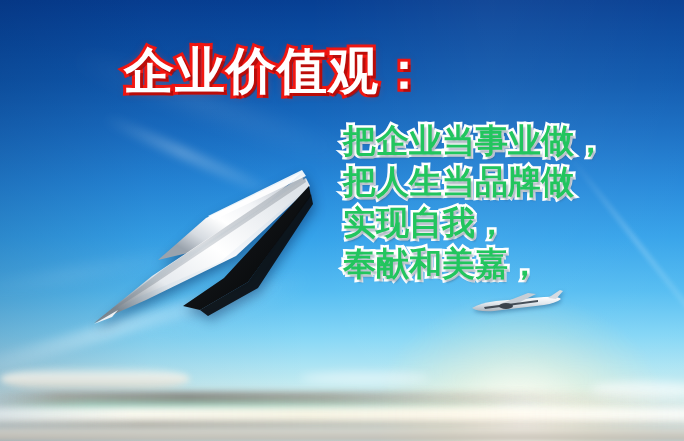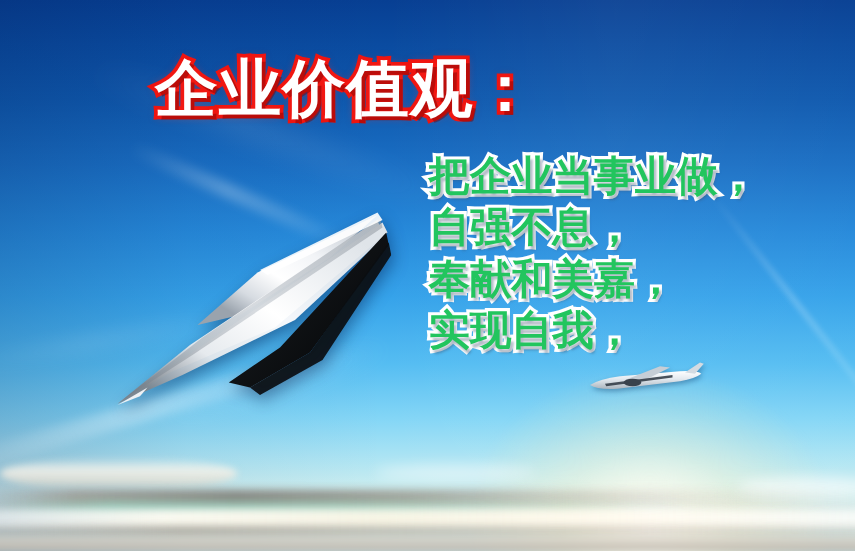--- a/index.html
+++ b/index.html
@@ -358,18 +358,18 @@
 
     <ellipse cx="40" cy="18" rx="7" ry="3" fill="#39424c"></ellipse>
   </svg>
 
   <div id="title-block">
     <h1 class="title-text">企业价值观：</h1>
   </div>
 
   <div id="slogan-block">
     <p class="slogan-line">把企业当事业做，</p>
-    <p class="slogan-line">自强不息，</p>
+    <p class="slogan-line">把人生当品牌做</p>
+    <p class="slogan-line">实现自我，</p>
     <p class="slogan-line">奉献和美嘉，</p>
-    <p class="slogan-line">实现自我，</p>
   </div>
 
 </div>
 
 </body></html>

